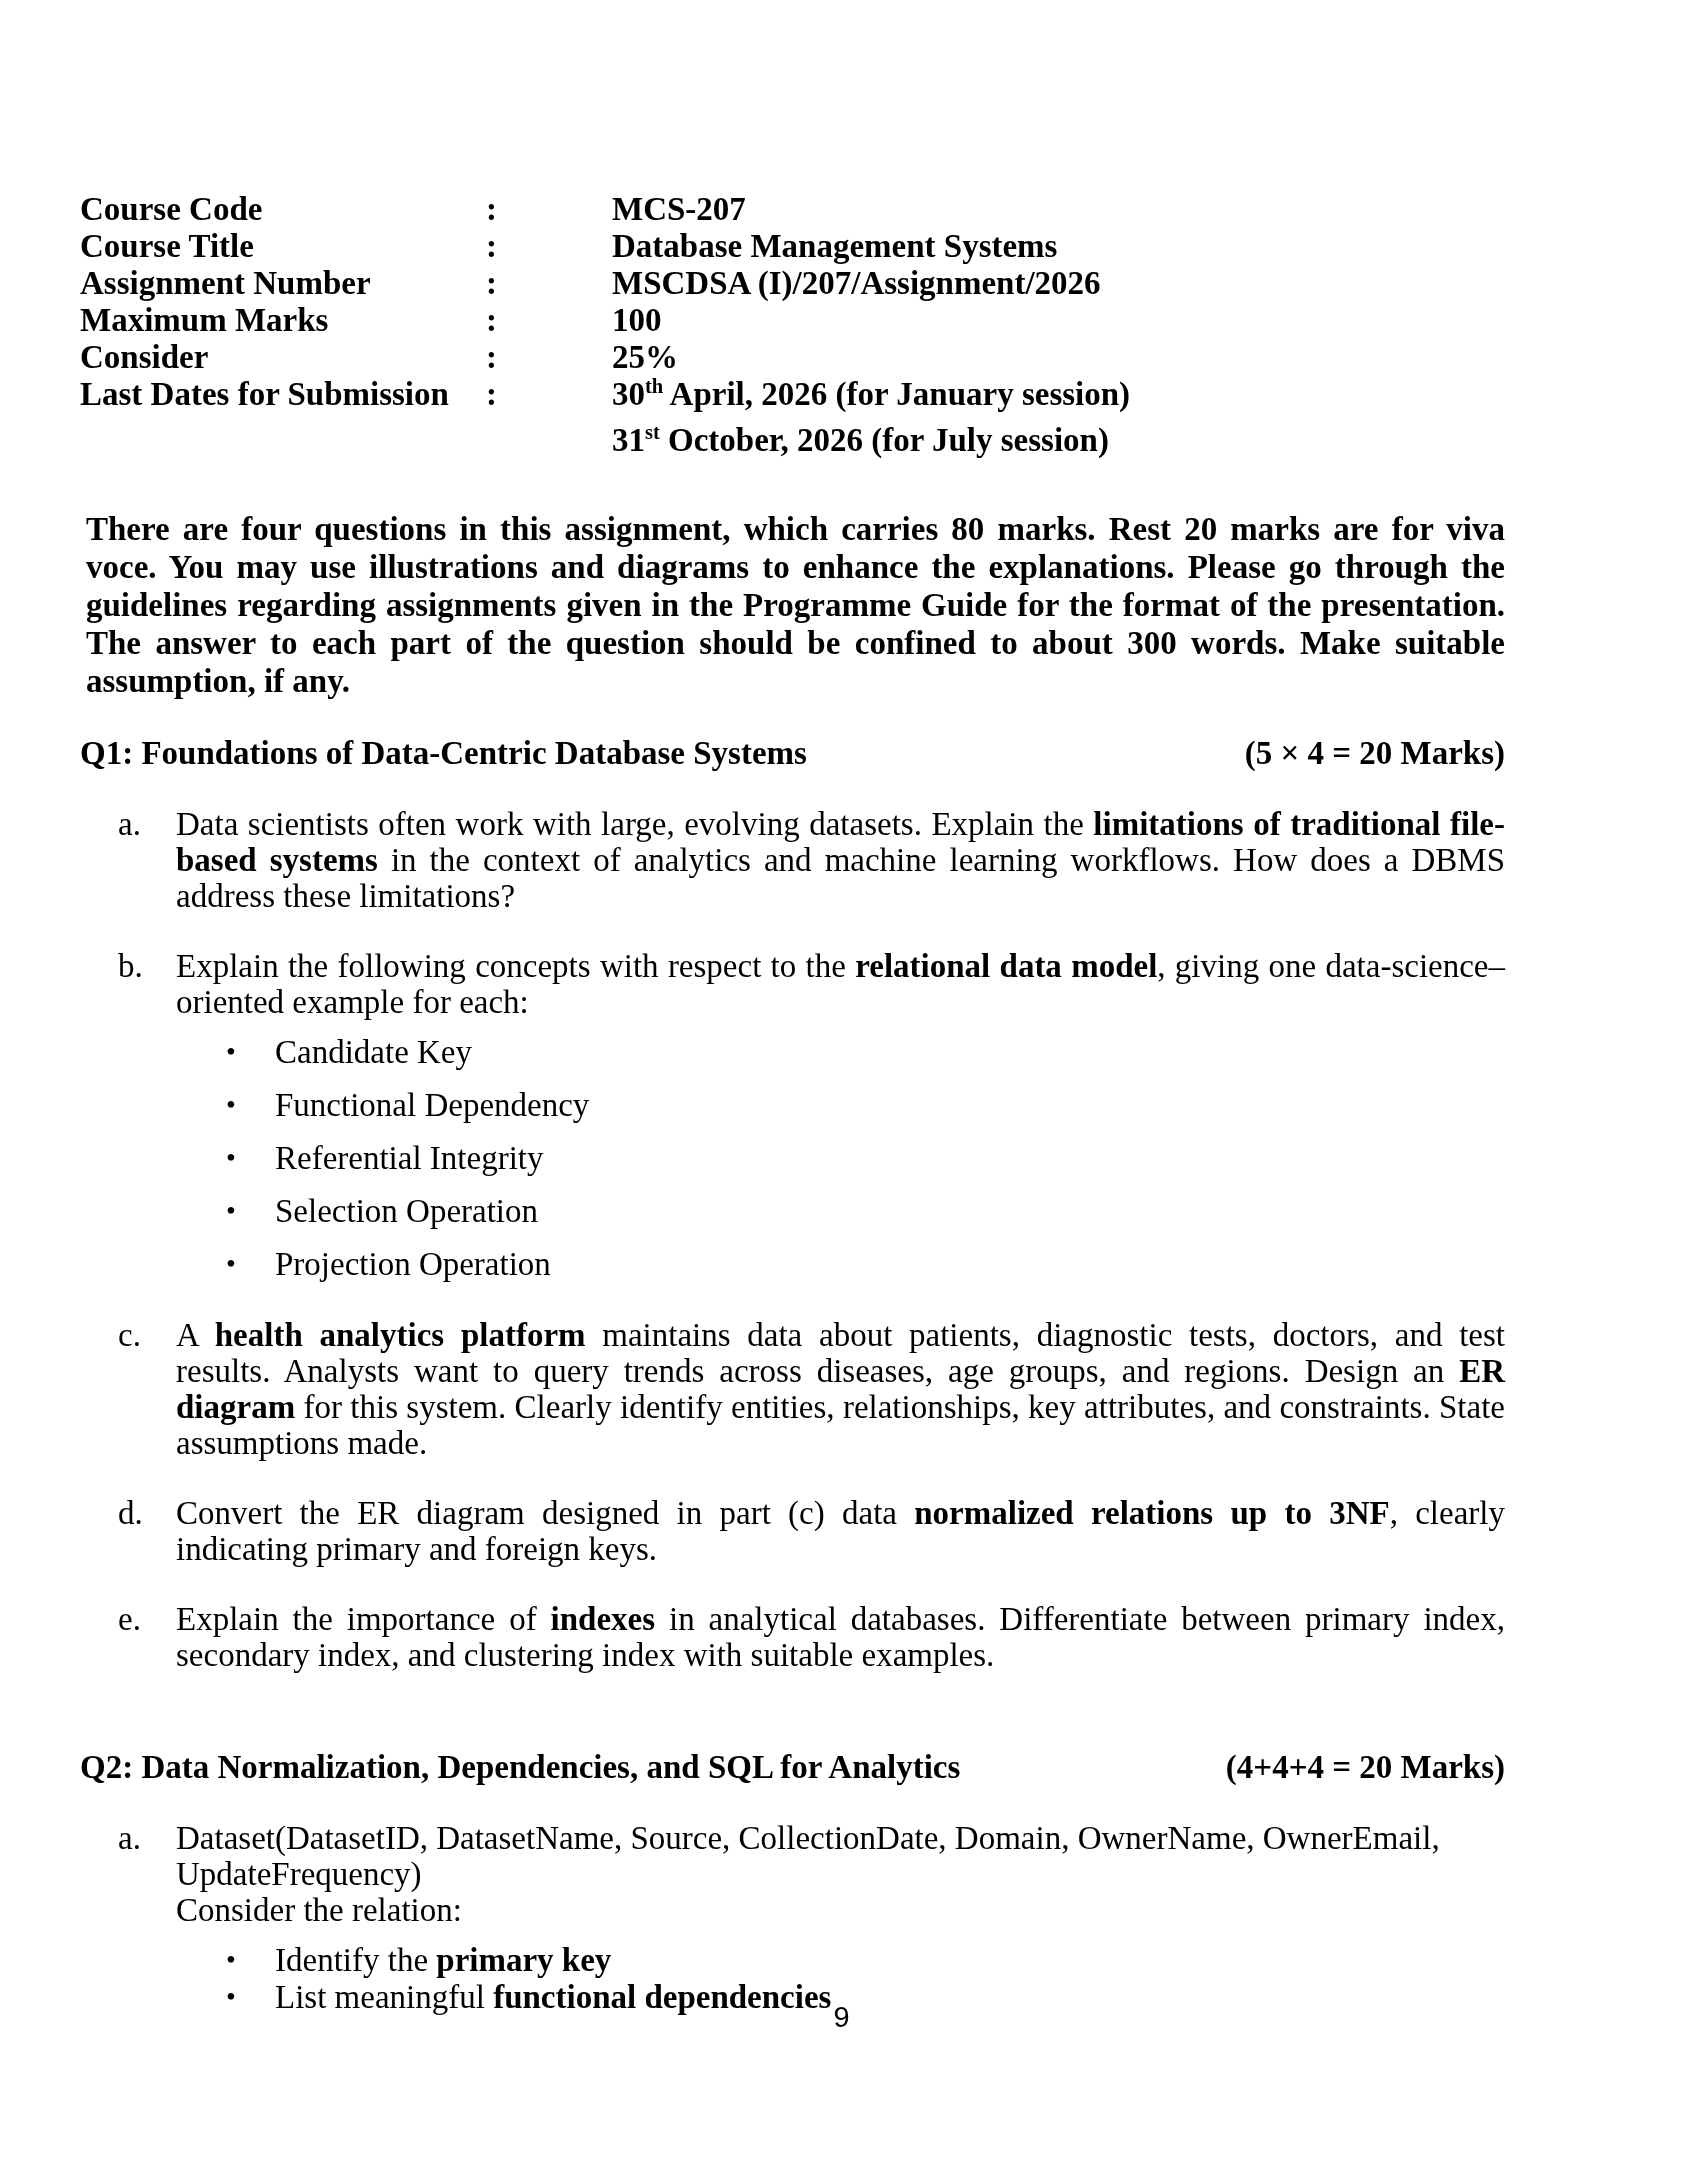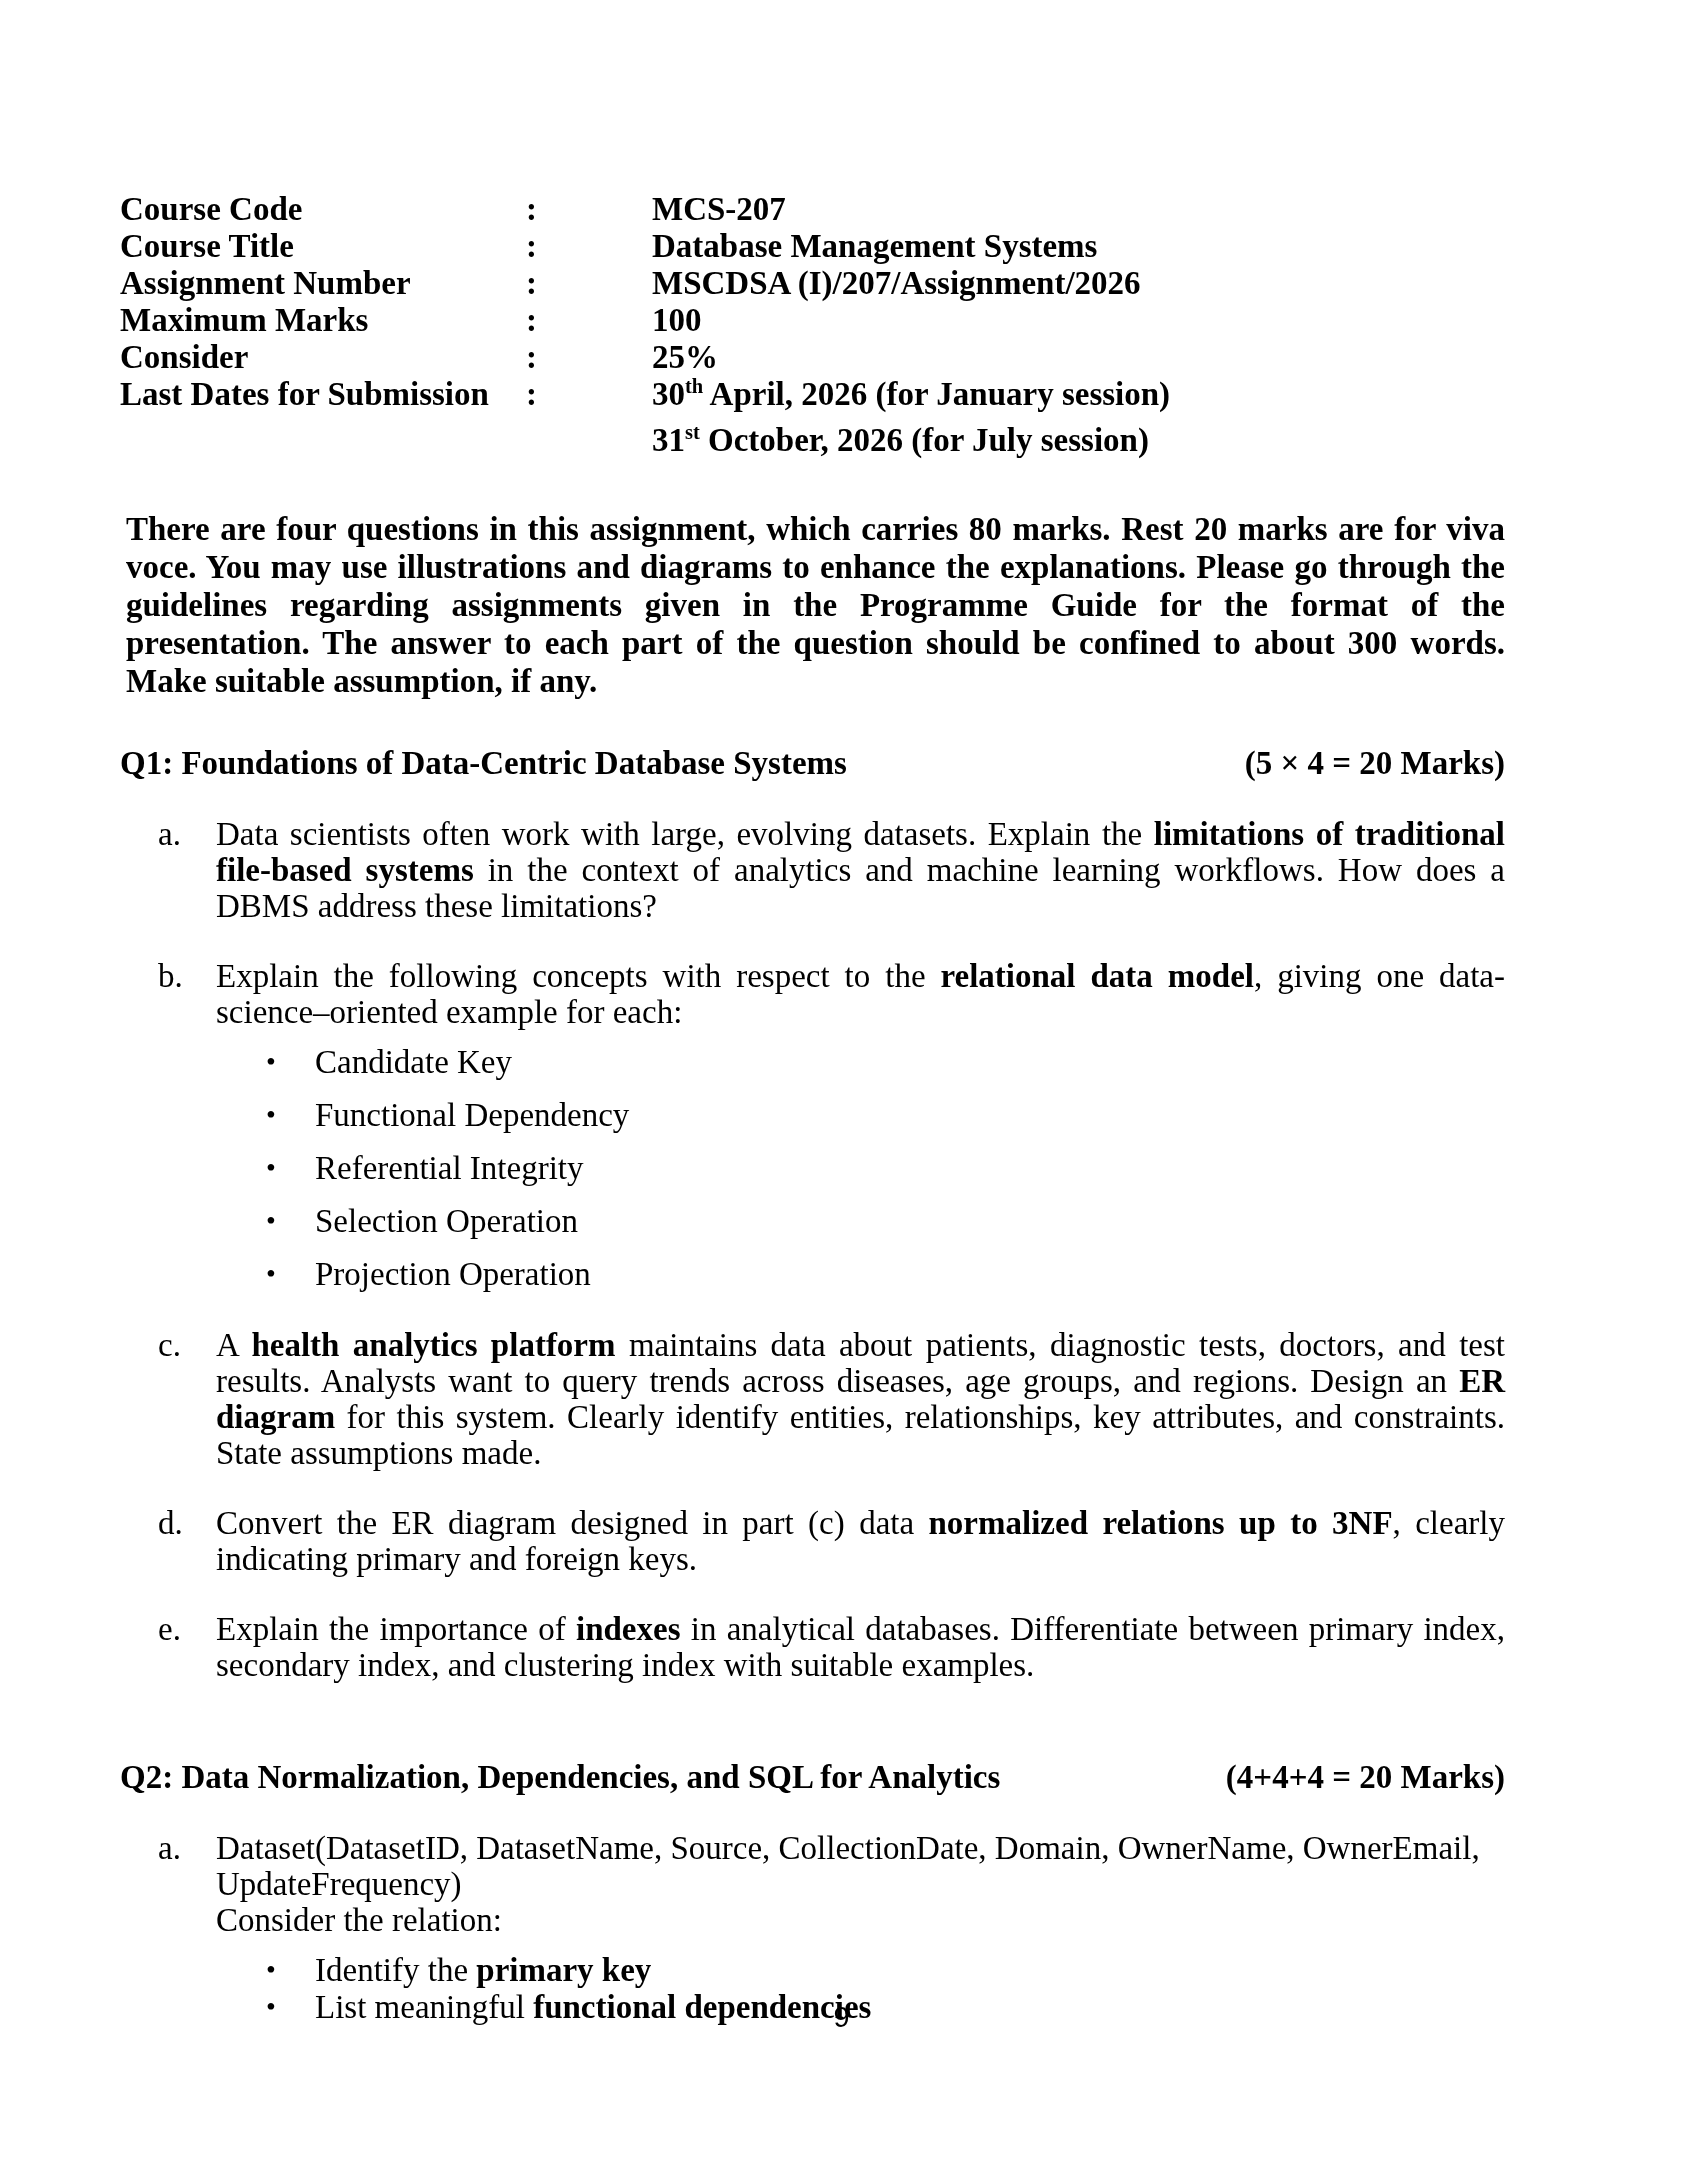--- a/index.html
+++ b/index.html
@@ -3,39 +3,39 @@
 <meta charset="utf-8">
 <style>
   html,body{margin:0;padding:0;background:#ffffff;}
   .page{
     position:relative;
     width:1683px;height:2178px;
     background:#ffffff;color:#000000;
     font-family:"Liberation Serif", serif;
     font-size:33px;
     box-sizing:border-box;
-    padding:191px 178px 0 120px;
+    padding:191px 178px 0 80px;
     overflow:hidden;
   }
   
   .meta{font-weight:bold;}
   .meta-row{position:relative;line-height:37px;min-height:37px;white-space:nowrap;}
   .meta-row.continuation{margin-top:9px;}
   .meta-colon{position:absolute;left:406px;}
   .meta-value{position:absolute;left:532px;white-space:nowrap;}
   sup{font-size:0.62em;vertical-align:super;line-height:0;}
   
   .intro{
     font-weight:bold;text-align:justify;
     line-height:38px;margin:51px 0 0 6px;
   }
   
   .q-head{
     display:flex;justify-content:space-between;align-items:flex-start;
-    font-weight:bold;line-height:38px;margin-top:44px;white-space:nowrap;
+    font-weight:bold;line-height:38px;margin-top:34px;white-space:nowrap;
   }
   .question.q2{margin-top:75px;}
   .item{position:relative;margin-top:34px;padding-left:96px;}
   .item-label{position:absolute;left:38px;top:0;line-height:36px;}
   .item-para{margin:0;line-height:36px;}
   .item-para.justify{text-align:justify;}
   .bullets{list-style:none;margin:14px 0 0 0;padding:0;}
   .bullets li{position:relative;padding-left:99px;line-height:37px;}
   .bullets.wide li{margin-top:16px;}
   .bullets.wide li:first-child{margin-top:0;}

